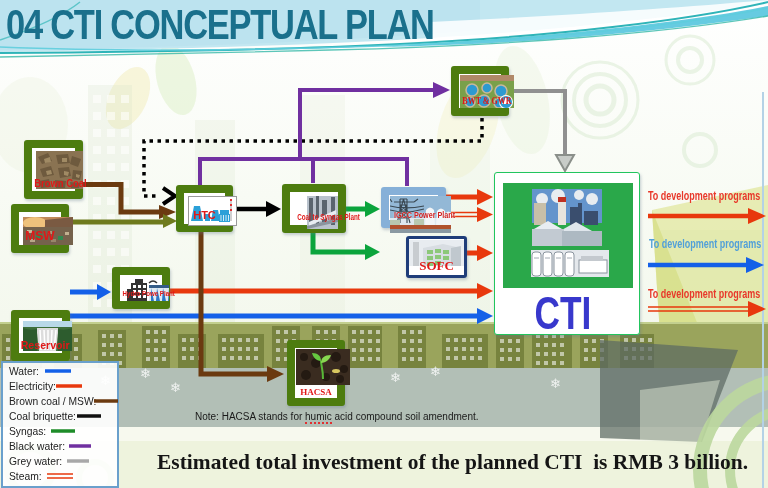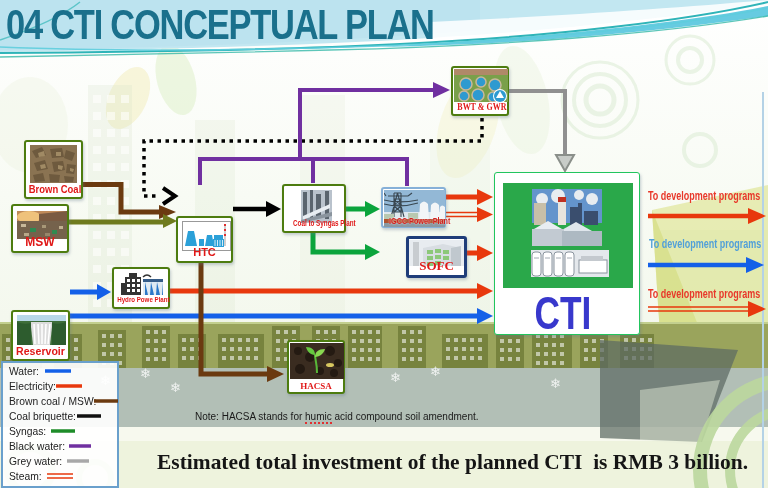--- a/index.html
+++ b/index.html
@@ -1,18 +1,18 @@
 <!DOCTYPE html>
 <html><head>
 <meta charset="utf-8">
 <style>
   html,body{margin:0;padding:0;}
   body{width:768px;height:488px;overflow:hidden;font-family:"Liberation Sans",sans-serif;position:relative;background:linear-gradient(180deg,#ffffff 0%,#f8fbf4 40%,#f4f8ee 65%,#ffffff 100%);}
   .abs{position:absolute;}
-  .box{position:absolute;background:#fff;border:2px solid #4d7c0f;border-radius:3px;box-sizing:border-box;box-shadow:1px 2px 3px rgba(100,120,140,0.35);}
+  .box{position:absolute;background:#fff;border:8px solid #4d7c0f;border-radius:3px;box-sizing:border-box;box-shadow:1px 2px 3px rgba(100,120,140,0.35);}
   .lbl{position:absolute;color:#e01818;font-weight:bold;text-align:center;width:100%;white-space:nowrap;left:0;}
 </style>
 </head>
 <body>
 
 <svg class="abs" width="768" height="488" style="left:0;top:0;z-index:0;">
 
   <g opacity="0.5">
     <ellipse cx="128" cy="98" rx="19" ry="33" fill="#eee6a4" opacity="0.75" transform="rotate(25 128 98)"></ellipse>
     <ellipse cx="176" cy="80" rx="19" ry="36" fill="#d4ecba" opacity="0.8" transform="rotate(-15 176 80)"></ellipse>
@@ -481,21 +481,21 @@
         <path d="M24 11 L27 24 H24 Z"></path>
         <path d="M30 11 L33 24 H29 Z"></path>
         <path d="M36 11 L39 24 H35 Z"></path>
         <path d="M41 11 L42 24 H41 Z"></path>
       </g>
     <path d="M22 6 Q26 2 30 6" stroke="#333" stroke-width="1.5" fill="none"></path>
   </svg>
   <div class="lbl" style="bottom:4px;font-size:7px;transform:scaleX(0.88);">Hydro Powe Plant</div>
 </div>
 
-<div class="box" style="left:176px;top:185px;width:57px;height:47px;z-index:5;margin-top:31px;">
+<div class="box" style="left:176px;top:185px;width:57px;height:47px;z-index:5;">
   <svg width="47" height="28" style="position:absolute;left:4px;top:3px;border:1px solid #999;background:#fff;">
     <g fill="#2ba0d8">
       <path d="M2 24 L5 9 L11 9 L14 24 Z"></path>
       <path d="M16 17 H21 V24 H16 Z"></path>
       <path d="M22 24 L24 13 L29 13 L31 24 Z"></path>
       <rect x="30" y="17" width="11" height="8"></rect>
       <rect x="31" y="13" width="9" height="5"></rect>
     </g>
     <g stroke="#fff" stroke-width="0.8">
         <path d="M32 18 V24"></path>
@@ -585,21 +585,21 @@
         <circle cx="24" cy="26" r="6"></circle>
         <circle cx="39" cy="28" r="5"></circle>
     </g>
     <circle cx="46" cy="27" r="7" fill="#fff"></circle>
     <circle cx="46" cy="27" r="6" fill="#2e9ad0"></circle>
     <path d="M46 22 L50 29 L42 29 Z" fill="#fff"></path>
   </svg>
   <div class="lbl" style="bottom:2px;font-size:9.5px;font-family:'Liberation Serif',serif;transform:scaleX(0.84);">BWT &amp; GWR</div>
 </div>
 
-<div class="box" style="left:287px;top:340px;width:58px;height:54px;z-index:5;">
+<div class="box" style="left:287px;top:340px;width:58px;height:66px;z-index:5;">
   <svg width="54" height="36" style="position:absolute;left:1px;top:1px;">
     <rect width="54" height="36" fill="#3a2c20"></rect>
     <g fill="#241a12">
         <circle cx="8" cy="8" r="4"></circle>
         <circle cx="20" cy="14" r="5"></circle>
         <circle cx="40" cy="8" r="5"></circle>
         <circle cx="48" cy="20" r="4"></circle>
         <circle cx="10" cy="26" r="5"></circle>
         <circle cx="30" cy="28" r="4"></circle>
         <circle cx="44" cy="30" r="4"></circle>

